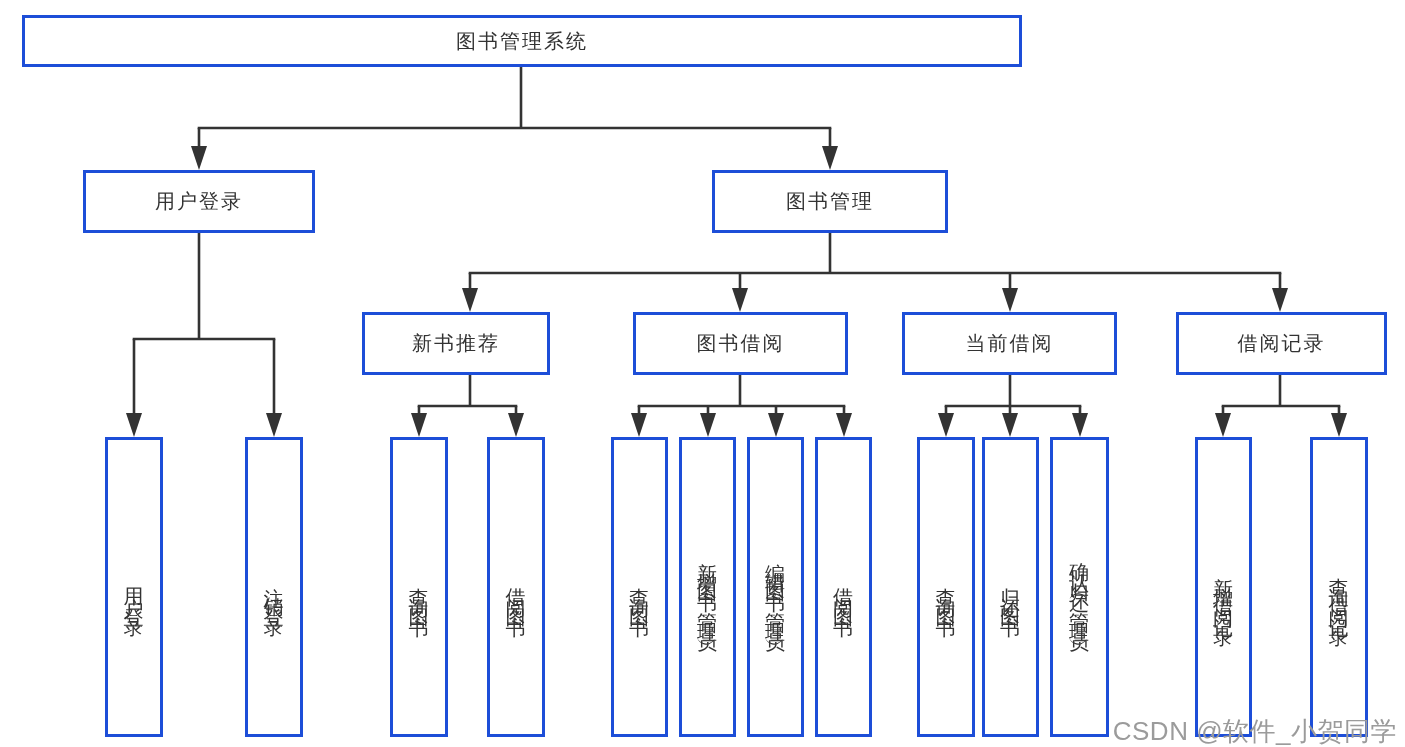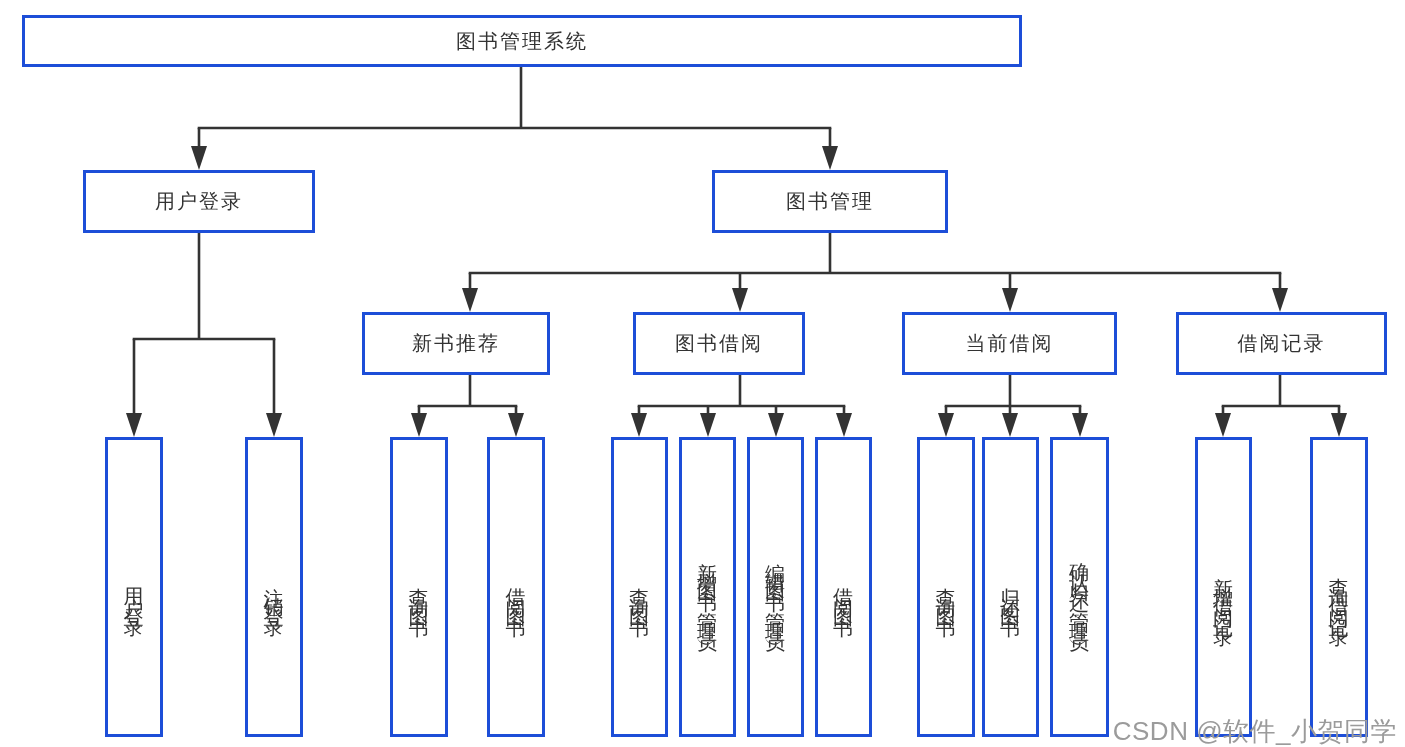--- a/index.html
+++ b/index.html
@@ -109,21 +109,21 @@
       <line x1="1339" y1="406" x2="1339" y2="419" stroke="#333333" stroke-width="2.6"></line>
       <polygon points="1331,413 1347,413 1339,437" fill="#333333"></polygon>
     </svg>
 
   <div class="node" style="left:22px; top:15px; width:1000px; height:52px;">图书管理系统</div>
 
   <div class="node" style="left:83px; top:170px; width:232px; height:63px;">用户登录</div>
   <div class="node" style="left:712px; top:170px; width:236px; height:63px;">图书管理</div>
 
   <div class="node" style="left:362px; top:312px; width:188px; height:63px;">新书推荐</div>
-  <div class="node" style="left:633px; top:312px; width:172px; height:63px;">图书借阅</div>
+  <div class="node" style="left:633px; top:312px; width:215px; height:63px;">图书借阅</div>
   <div class="node" style="left:902px; top:312px; width:215px; height:63px;">当前借阅</div>
   <div class="node" style="left:1176px; top:312px; width:211px; height:63px;">借阅记录</div>
 
   <div class="node leaf" style="left:105px; top:437px; width:58px; height:300px;">
     <span class="vtext">用户登录</span>
   </div>
   <div class="node leaf" style="left:245px; top:437px; width:58px; height:300px;">
     <span class="vtext">注销登录</span>
   </div>
 

